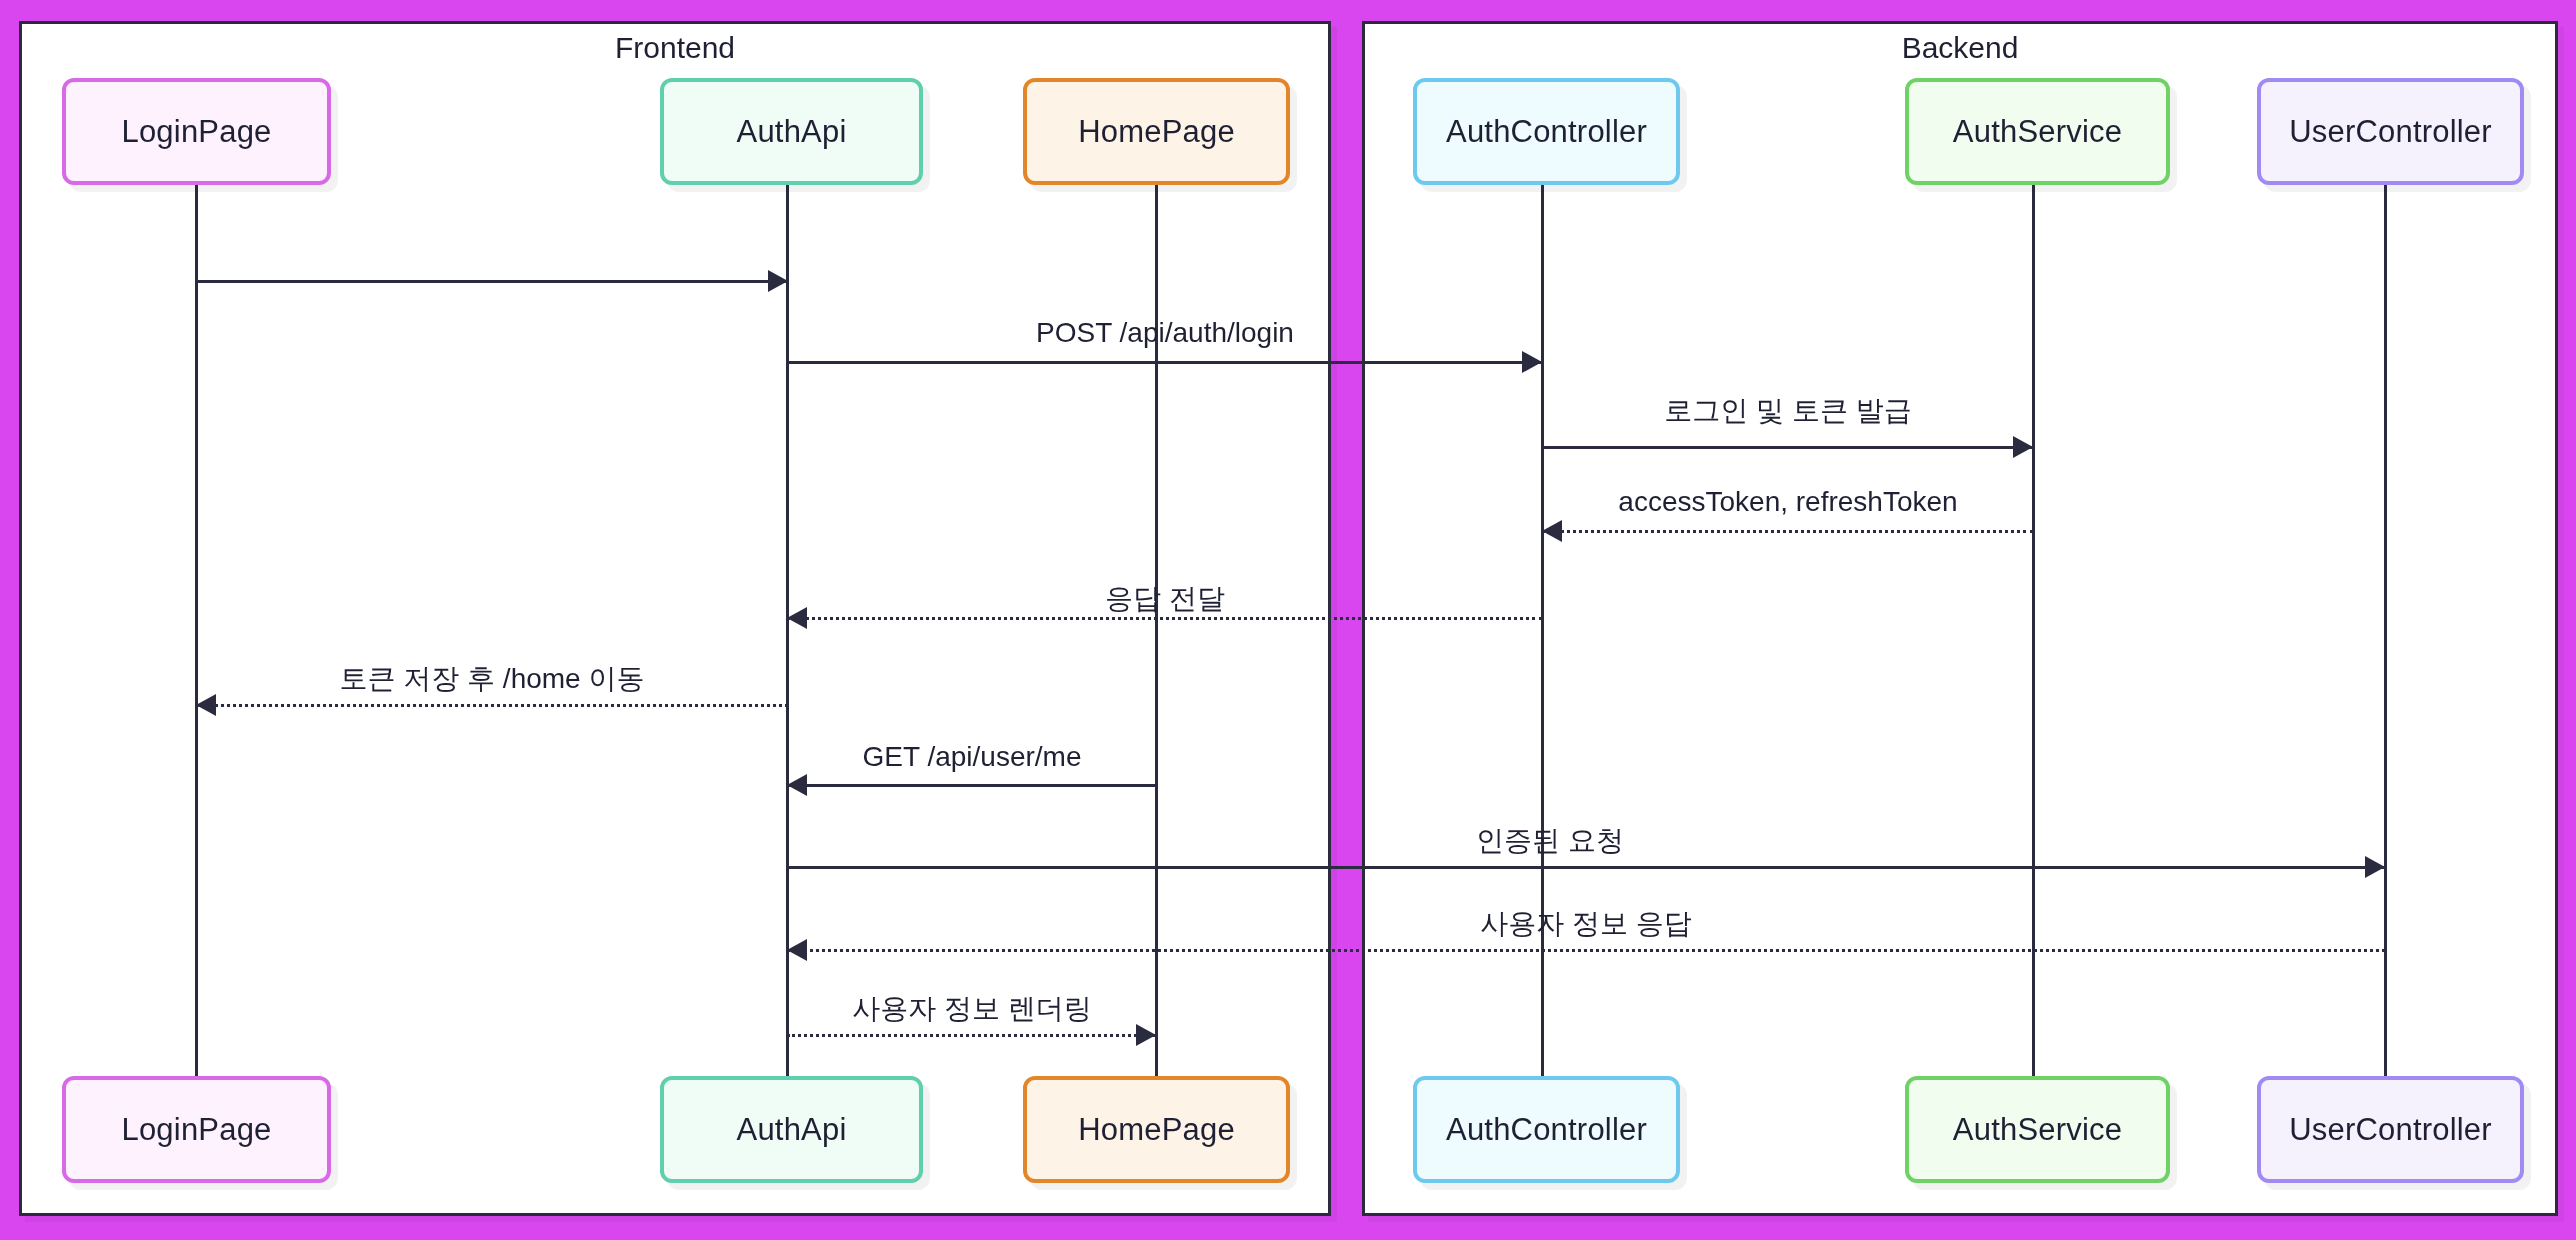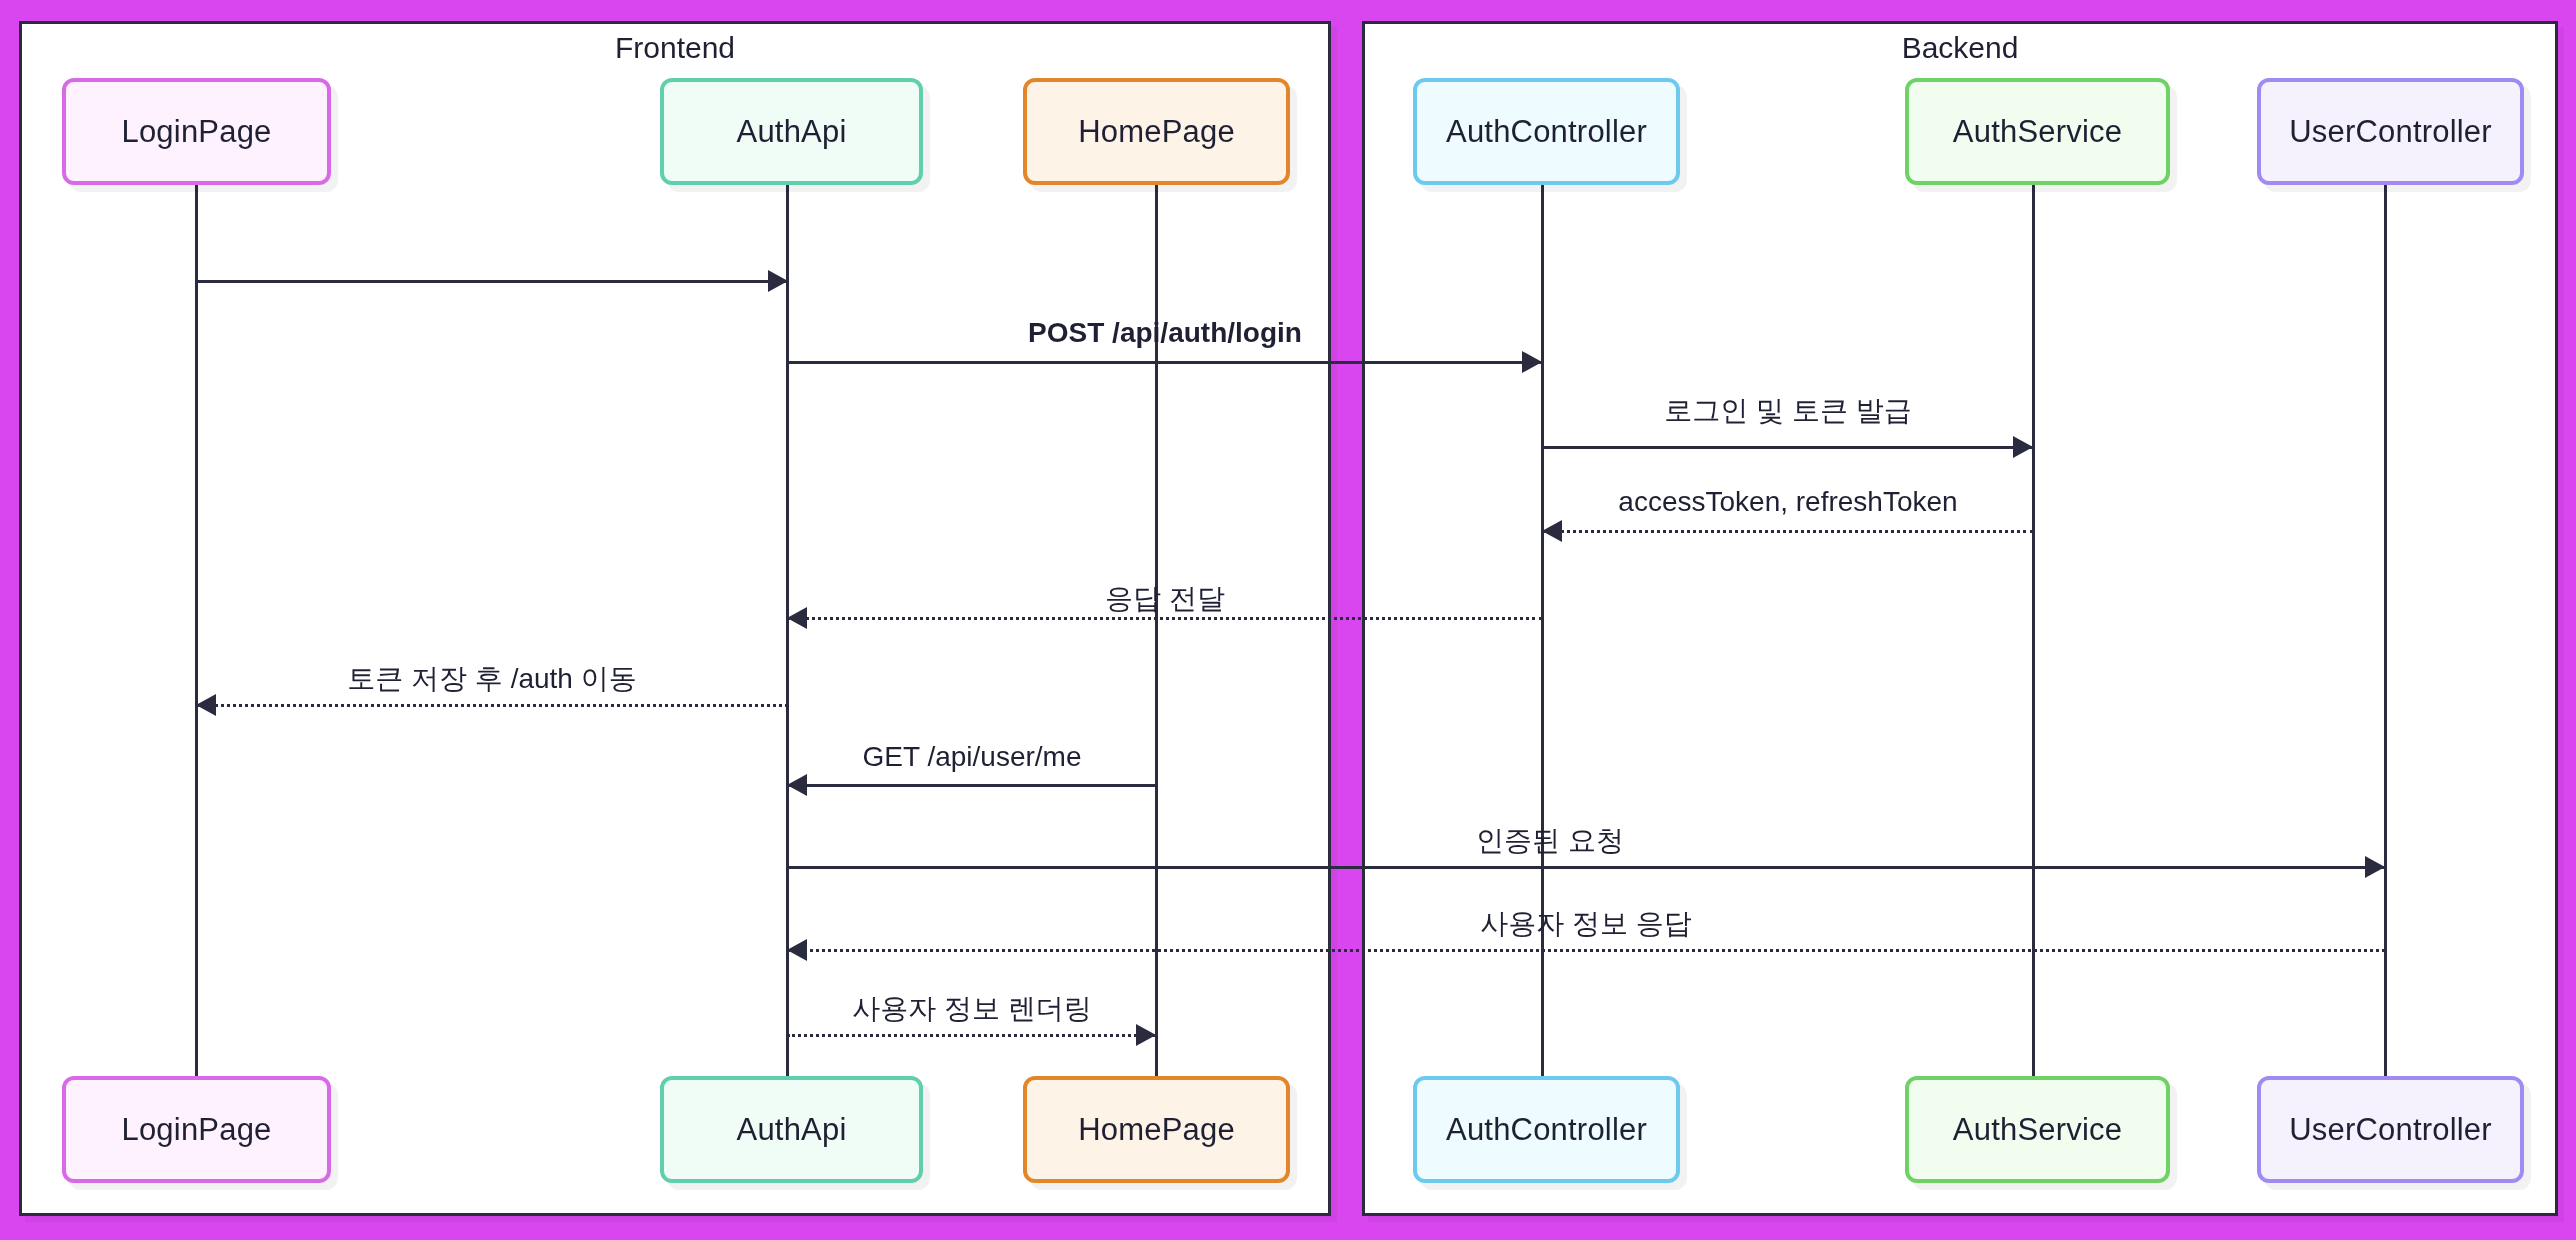--- a/index.html
+++ b/index.html
@@ -73,33 +73,33 @@
     <div class="actor" style="left: 2257px; top: 78px; width: 267px; height: 107px; border-color: rgb(161, 139, 243); background: rgb(245, 242, 254);">
       <span>UserController</span>
     </div>
     <div class="actor" style="left: 2257px; top: 1076px; width: 267px; height: 107px; border-color: rgb(161, 139, 243); background: rgb(245, 242, 254);">
       <span>UserController</span>
     </div>
     <div class="msg-line" style="left: 196px; top: 280px; width: 592px;"></div>
     <div class="arrow-head right" style="top: 270px; left: 768px;"></div>
     <div class="msg-line" style="left: 787px; top: 361px; width: 755px;"></div>
     <div class="arrow-head right" style="top: 351px; left: 1522px;"></div>
-    <div class="msg-label" style="left: 1165px; top: 317px; font-weight: bold;">POST /api/auth/login</div>
+    <div class="msg-label" style="left: 1165px; top: 317px;">POST /api/auth/login</div>
     <div class="msg-line" style="left: 1542px; top: 446px; width: 491px;"></div>
     <div class="arrow-head right" style="top: 436px; left: 2013px;"></div>
     <div class="msg-label" style="left: 1788px; top: 392px;">로그인 및 토큰 발급</div>
     <div class="msg-line dotted" style="left: 1542px; top: 530px; width: 491px;"></div>
     <div class="arrow-head left" style="top: 520px; left: 1542px;"></div>
     <div class="msg-label" style="left: 1788px; top: 486px;">accessToken, refreshToken</div>
     <div class="msg-line dotted" style="left: 787px; top: 617px; width: 755px;"></div>
     <div class="arrow-head left" style="top: 607px; left: 787px;"></div>
     <div class="msg-label" style="left: 1165px; top: 580px;">응답 전달</div>
     <div class="msg-line dotted" style="left: 196px; top: 704px; width: 592px;"></div>
     <div class="arrow-head left" style="top: 694px; left: 196px;"></div>
-    <div class="msg-label" style="left: 492px; top: 660px;">토큰 저장 후 /auth 이동</div>
+    <div class="msg-label" style="left: 492px; top: 660px;">토큰 저장 후 /home 이동</div>
     <div class="msg-line" style="left: 787px; top: 784px; width: 368px;"></div>
     <div class="arrow-head left" style="top: 774px; left: 787px;"></div>
     <div class="msg-label" style="left: 972px; top: 741px;">GET /api/user/me</div>
     <div class="msg-line" style="left: 787px; top: 866px; width: 1598px;"></div>
     <div class="arrow-head right" style="top: 856px; left: 2365px;"></div>
     <div class="msg-label" style="left: 1550px; top: 822px;">인증된 요청</div>
     <div class="msg-line dotted" style="left: 787px; top: 949px; width: 1598px;"></div>
     <div class="arrow-head left" style="top: 939px; left: 787px;"></div>
     <div class="msg-label" style="left: 1586px; top: 905px;">사용자 정보 응답</div>
     <div class="msg-line dotted" style="left: 787px; top: 1034px; width: 368px;"></div>

